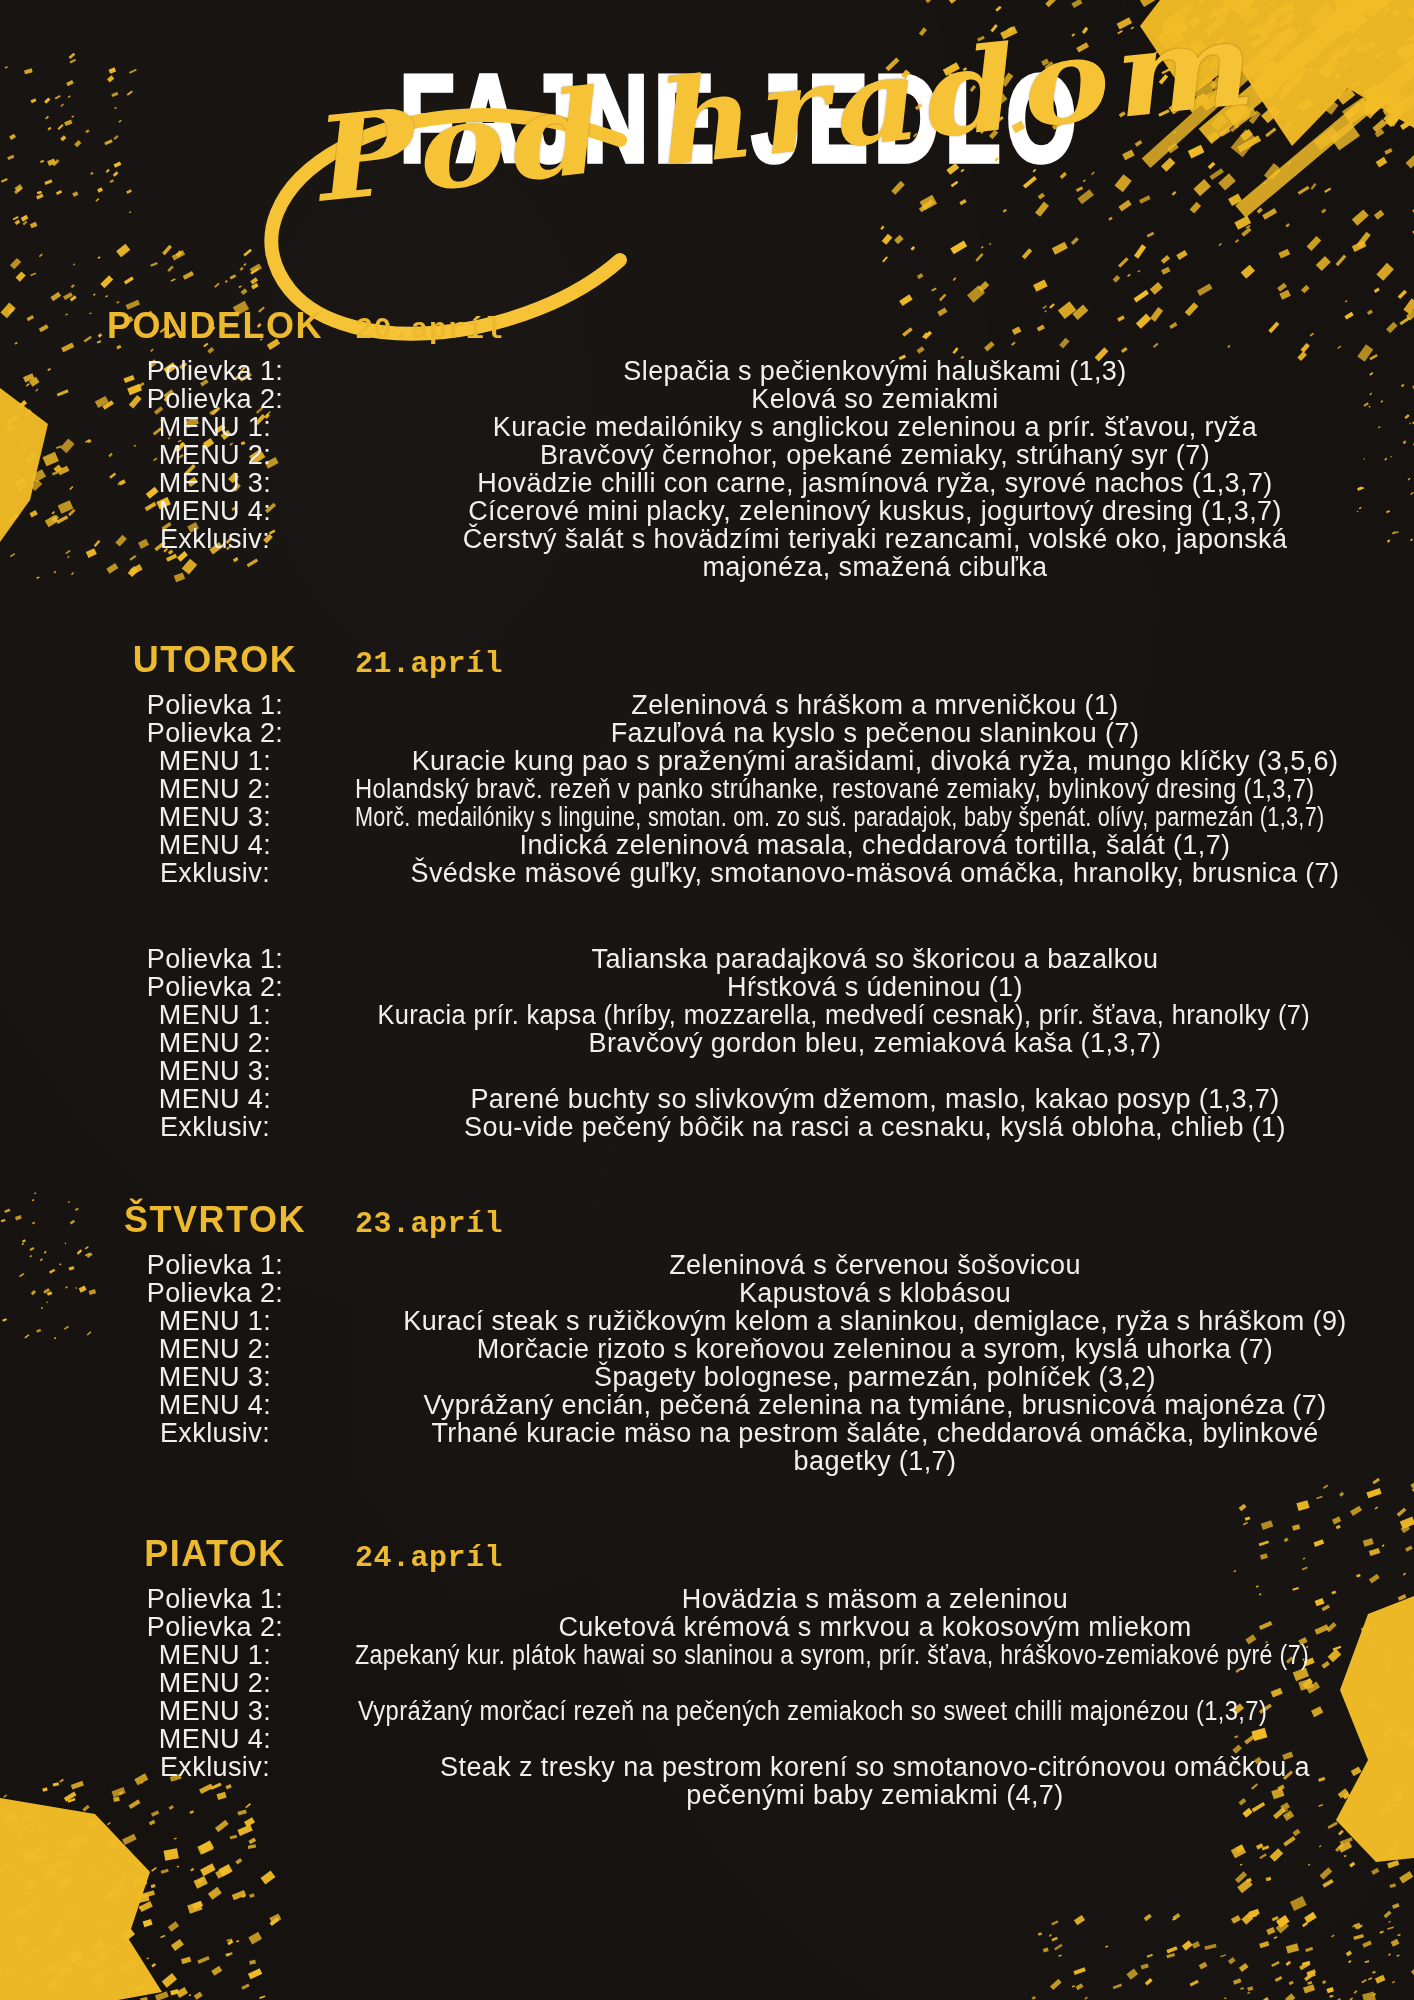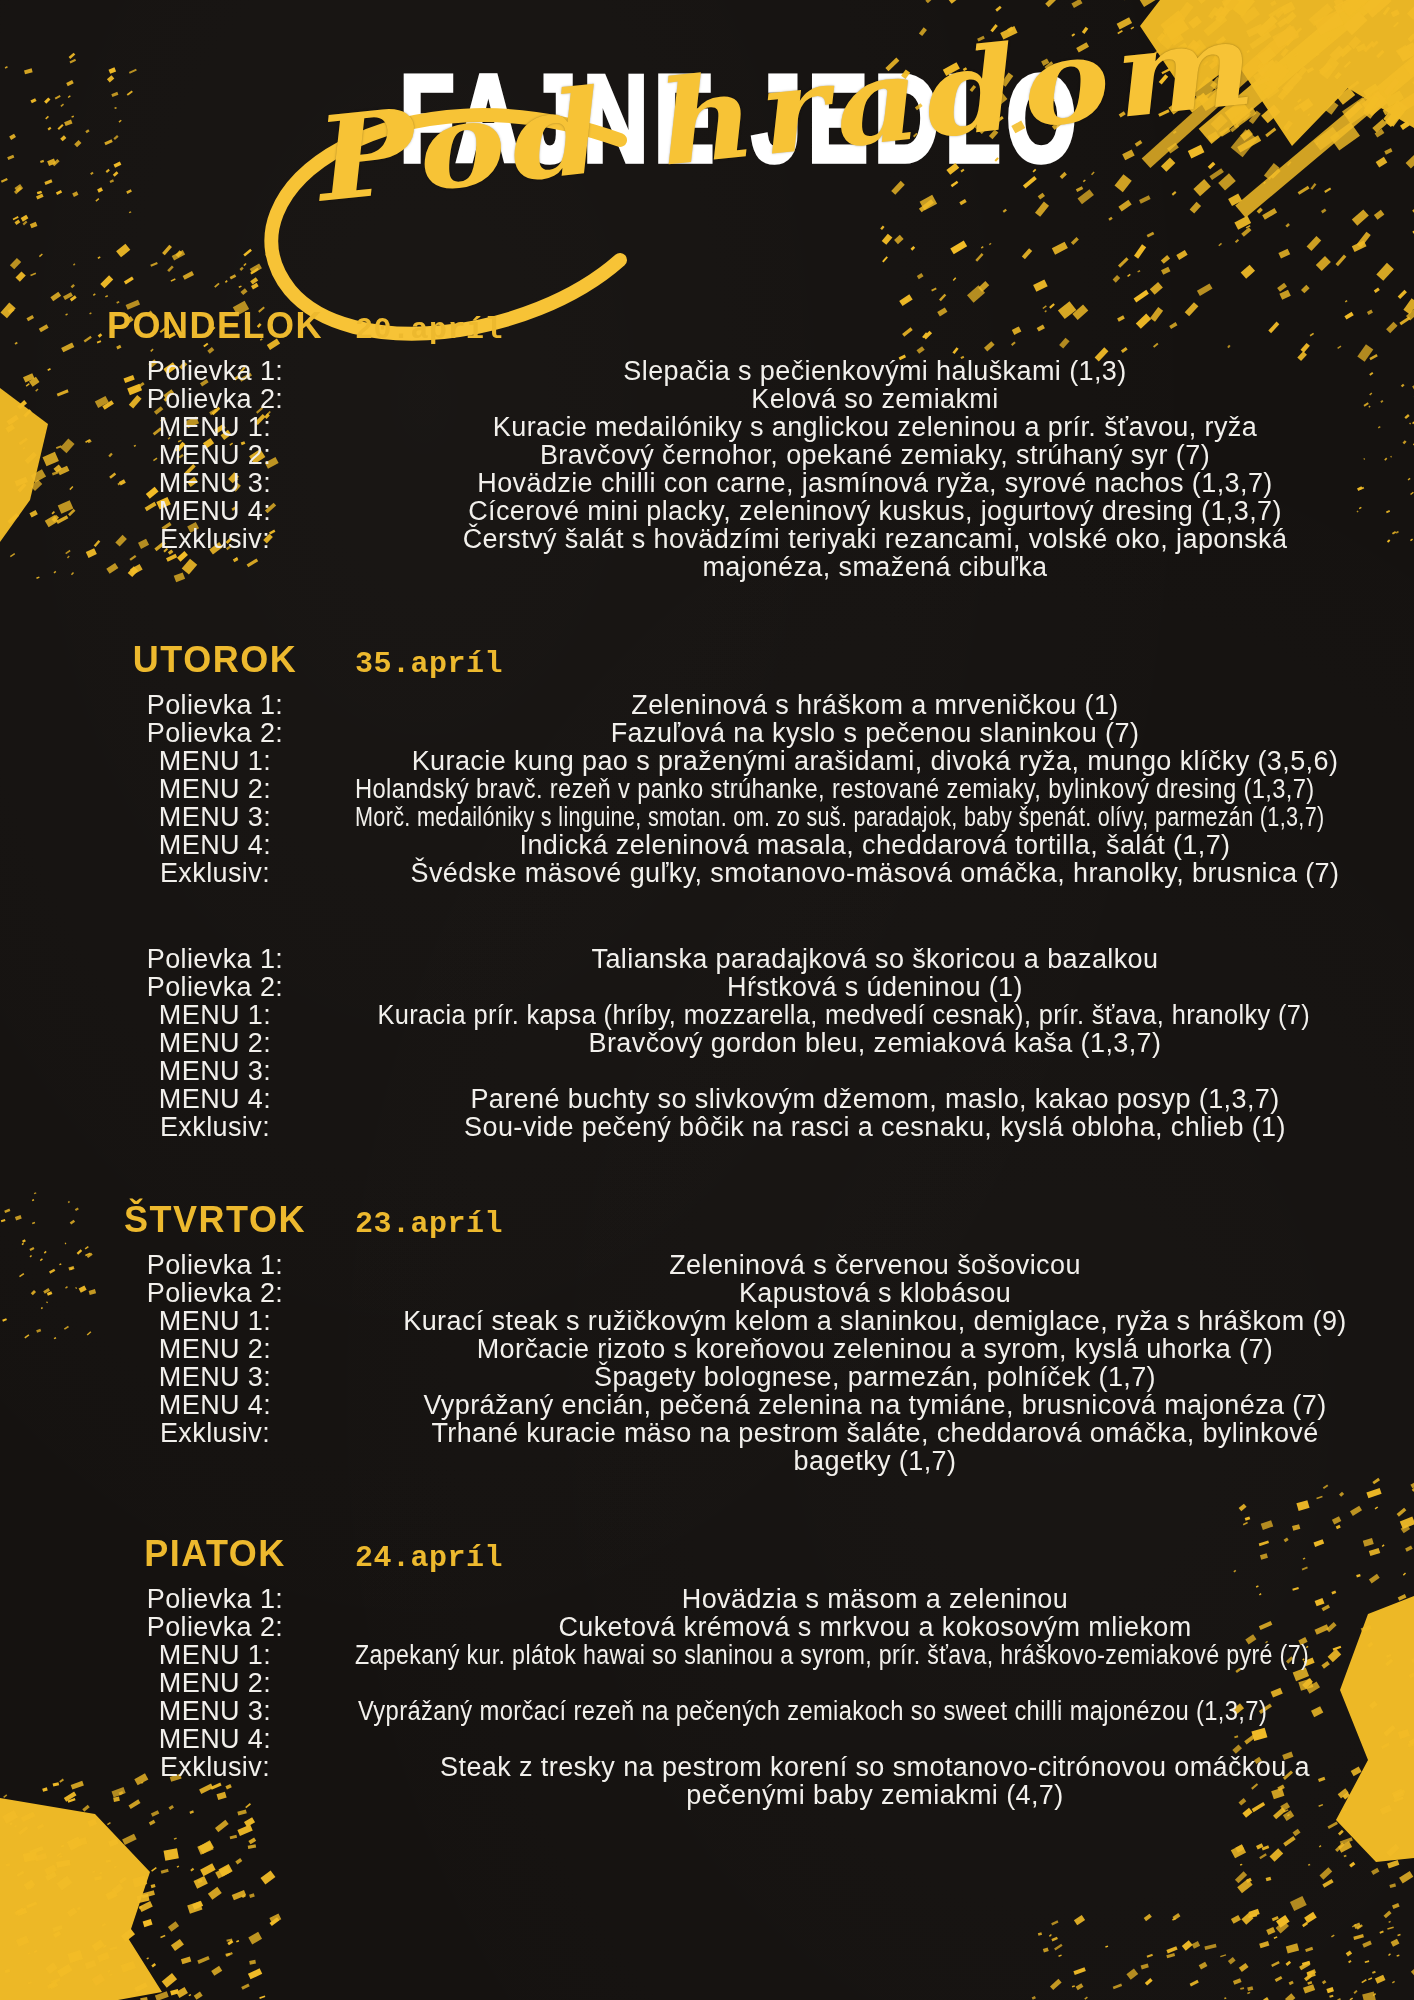--- a/index.html
+++ b/index.html
@@ -1147,21 +1147,21 @@
       <div class="row">
         <div class="row-label">Exklusiv:</div>
         <div class="dish">Čerstvý šalát s hovädzími teriyaki rezancami, volské oko, japonská
 majonéza, smažená cibuľka</div>
       </div>
     </section>
 
     <section class="day">
       <div class="day-head">
         <h2 class="day-name">UTOROK</h2>
-        <div class="day-date">35.apríl</div>
+        <div class="day-date">21.apríl</div>
       </div>
       <div class="row">
         <div class="row-label">Polievka 1:</div>
         <div class="dish">Zeleninová s hráškom a mrveničkou (1)</div>
       </div>
       <div class="row">
         <div class="row-label">Polievka 2:</div>
         <div class="dish">Fazuľová na kyslo s pečenou slaninkou (7)</div>
       </div>
       <div class="row">
@@ -1232,21 +1232,21 @@
       <div class="row">
         <div class="row-label">MENU 1:</div>
         <div class="dish">Kurací steak s ružičkovým kelom a slaninkou, demiglace, ryža s hráškom (9)</div>
       </div>
       <div class="row">
         <div class="row-label">MENU 2:</div>
         <div class="dish">Morčacie rizoto s koreňovou zeleninou a syrom, kyslá uhorka (7)</div>
       </div>
       <div class="row">
         <div class="row-label">MENU 3:</div>
-        <div class="dish">Špagety bolognese, parmezán, polníček (1,7)</div>
+        <div class="dish">Špagety bolognese, parmezán, polníček (3,2)</div>
       </div>
       <div class="row">
         <div class="row-label">MENU 4:</div>
         <div class="dish">Vyprážaný encián, pečená zelenina na tymiáne, brusnicová majonéza (7)</div>
       </div>
       <div class="row">
         <div class="row-label">Exklusiv:</div>
         <div class="dish">Trhané kuracie mäso na pestrom šaláte, cheddarová omáčka, bylinkové
 bagetky (1,7)</div>
       </div>

